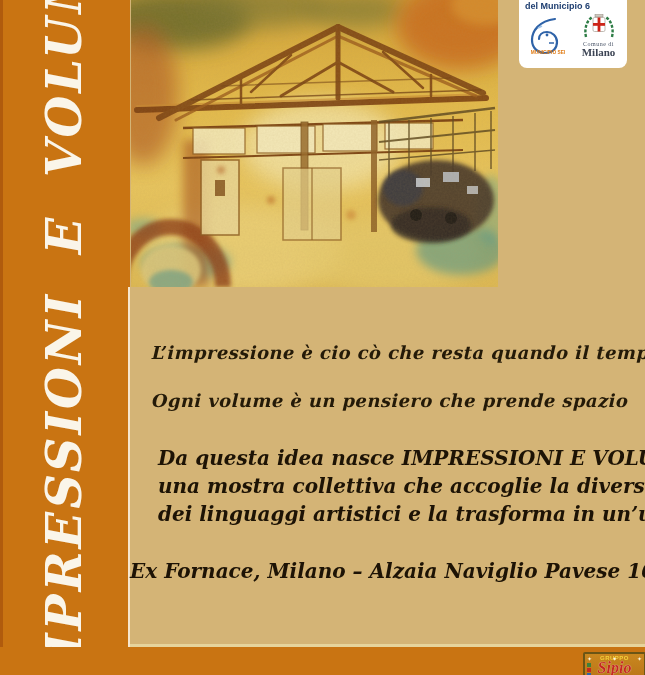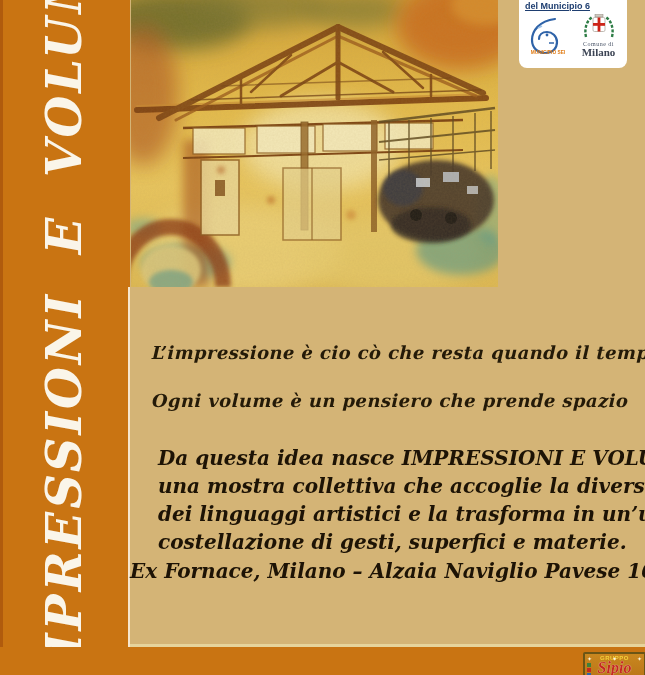--- a/index.html
+++ b/index.html
@@ -23,21 +23,21 @@
   .painting{position:absolute;left:131px;top:0;width:367px;height:287px;z-index:1;}
   
   .band{position:absolute;left:0;top:647px;width:645px;height:28px;background:#c97412;z-index:3;}
   .band-line{position:absolute;left:130px;top:644px;width:515px;height:3px;background:#e6d49c;z-index:4;}
   
   .card{
     position:absolute;left:519px;top:-10px;width:108px;height:78px;background:#ffffff;
     border-radius:8px;z-index:4;overflow:hidden;
     font-family:"Liberation Sans", sans-serif;
   }
-  .card-header{position:absolute;left:6px;top:11px;font-size:9px;font-weight:700;color:#1e3e70;white-space:nowrap;text-decoration:underline;}
+  .card-header{position:absolute;left:6px;top:11px;font-size:9px;font-weight:700;color:#1e3e70;white-space:nowrap;}
   .logos-row{position:absolute;left:0;top:24px;width:108px;display:flex;justify-content:space-around;align-items:flex-start;}
   .muni-logo{width:42px;height:42px;position:relative;}
   .milano-logo{width:48px;text-align:center;}
   .comune-small{font-size:6px;color:#4a5568;letter-spacing:.5px;margin-top:-1px;font-family:"Liberation Serif",serif;}
   .comune-big{font-size:11px;font-weight:700;color:#3c4454;line-height:10px;font-family:"Liberation Serif",serif;}
   
   .quote{
     position:absolute;left:152px;color:#241a08;font-weight:700;font-style:italic;
     font-size:18px;letter-spacing:.4px;white-space:nowrap;z-index:2;transform:skewX(-2deg);
   }
@@ -205,21 +205,20 @@
     </div>
   </div>
 
   <div class="quote quote1">L’impressione è cio cò che resta quando il tempo sfuma</div>
   <div class="quote quote2">Ogni volume è un pensiero che prende spazio</div>
 
   <div class="description">
     <div>Da questa idea nasce IMPRESSIONI E VOLUMI,</div>
     <div>una mostra collettiva che accoglie la diversità</div>
     <div>dei linguaggi artistici e la trasforma in un’unica</div>
-    <div>costellazione di gesti, superfici e materie.</div>
   </div>
 
   <div class="details">
     <div>Ex Fornace, Milano – Alzaia Naviglio Pavese 16</div>
   </div>
 
   <div class="band-line"></div>
   <div class="band"></div>
 
   <div class="gruppo">

